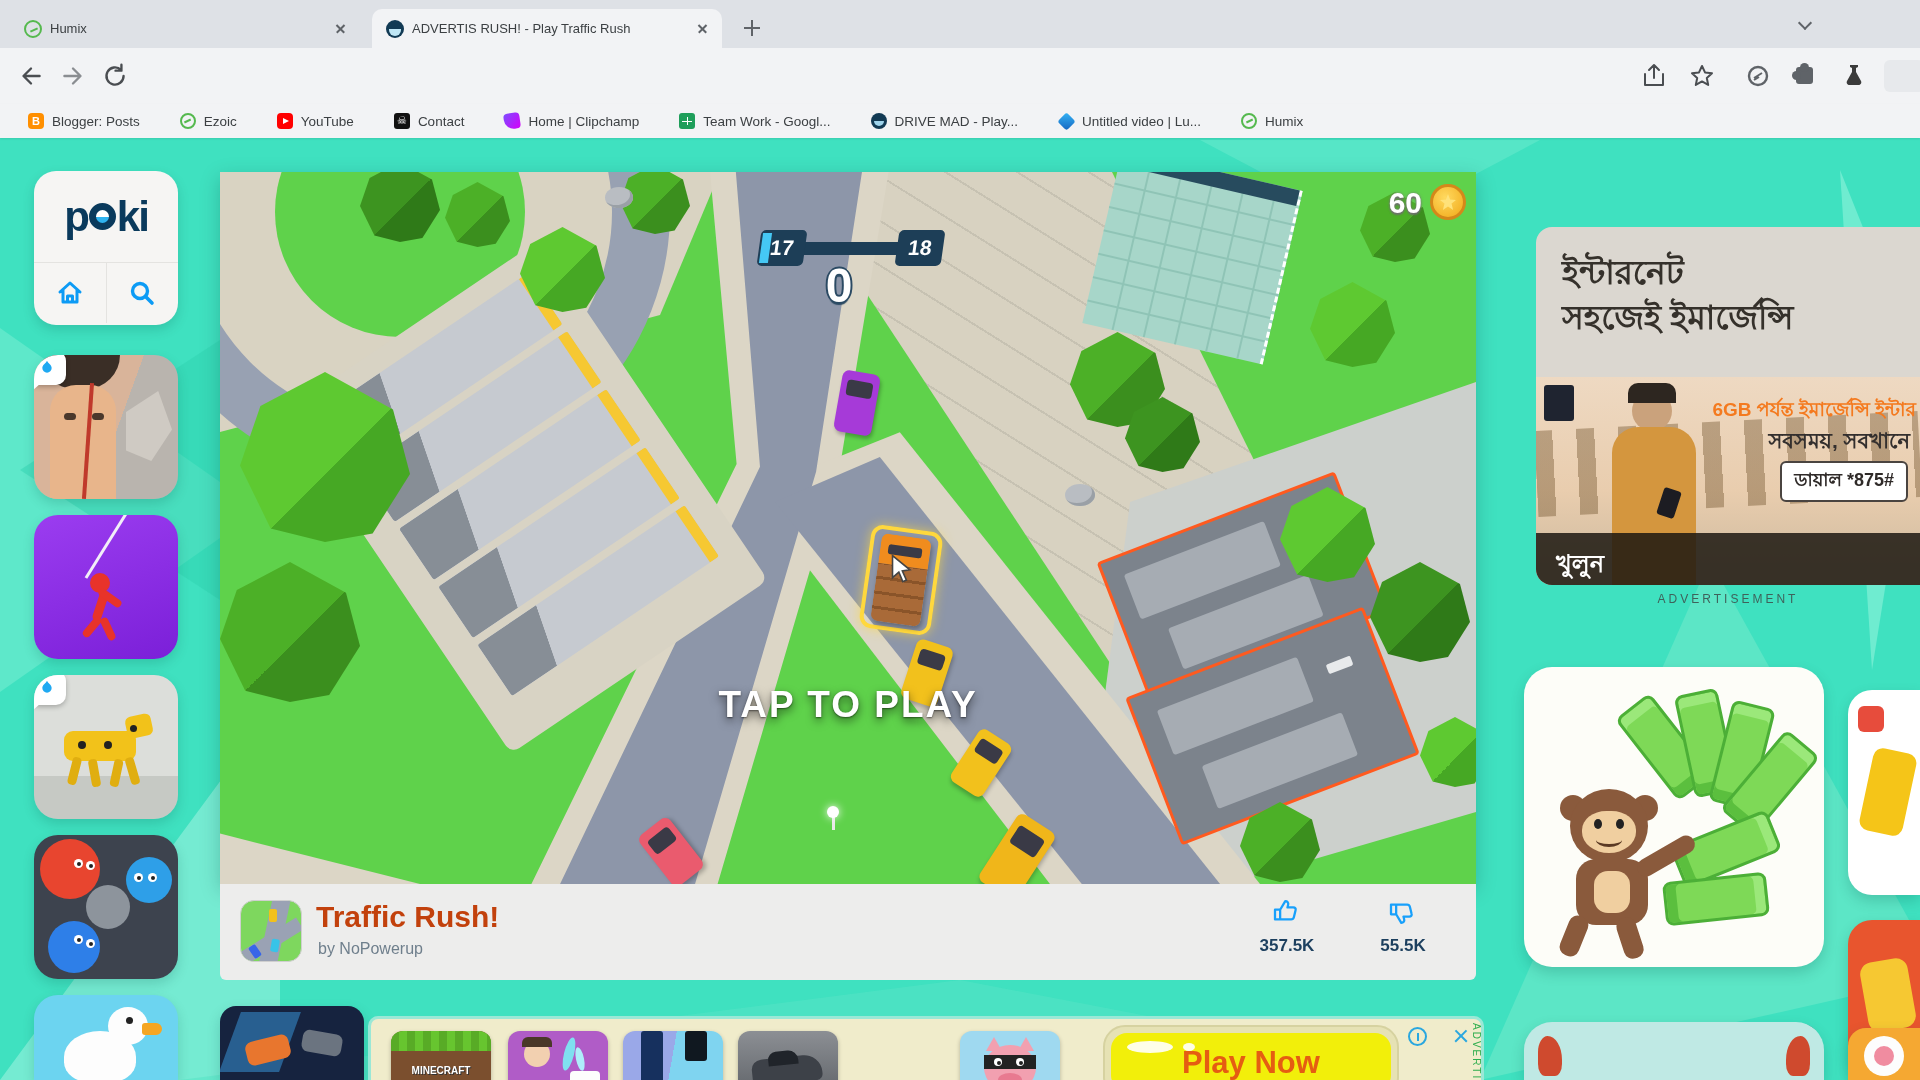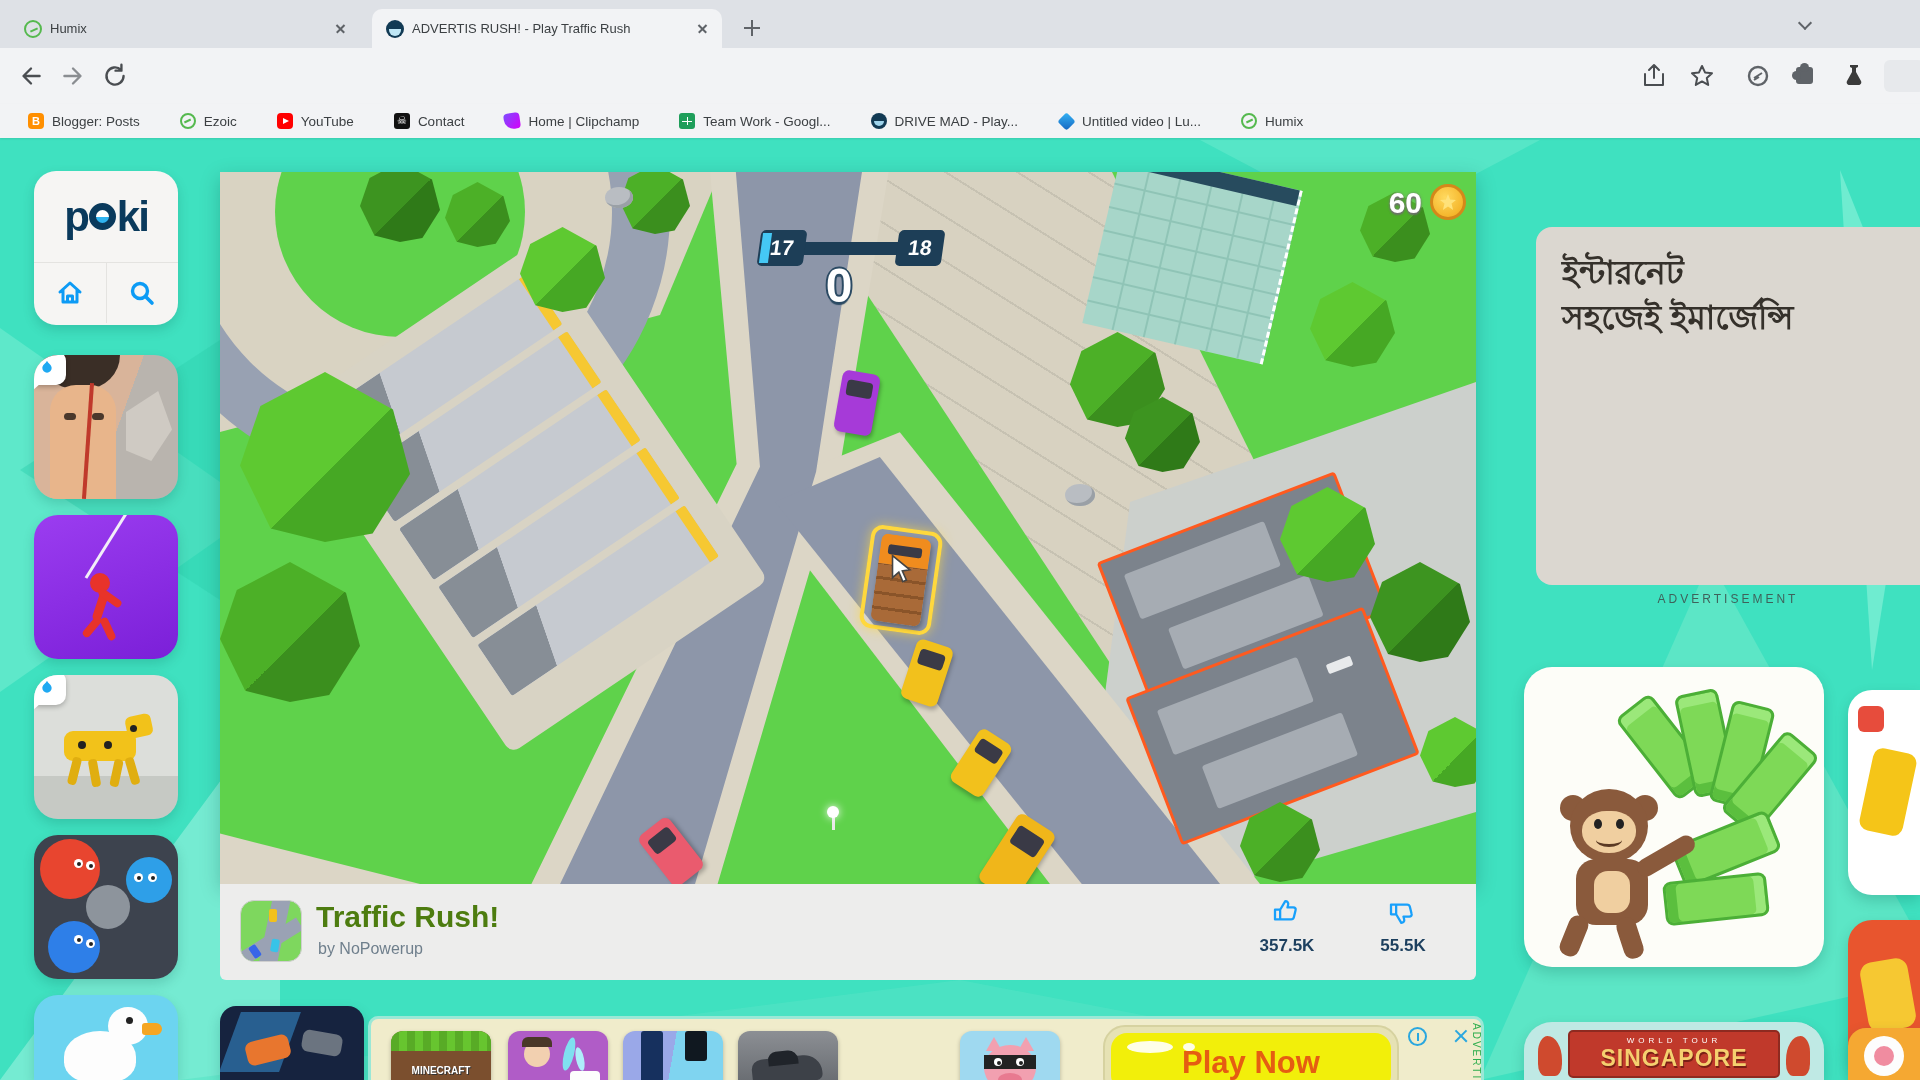--- a/index.html
+++ b/index.html
@@ -75,21 +75,21 @@
   .car { position:absolute; border-radius:7px; box-shadow:2px 3px 4px rgba(0,0,0,.25); }
   .car::after { content:''; position:absolute; left:15%; top:14%; width:70%; height:26%; background:#3a3a46; border-radius:4px; }
   .bldg-unit { height:62px; margin-bottom:8px; background:#c6cad0; border-radius:3px; position:relative; overflow:hidden; }
   .bldg-unit::before { content:''; position:absolute; left:0; top:0; width:42%; height:100%; background:linear-gradient(105deg,#878e96 58%,rgba(0,0,0,0) 58.5%); }
   .bldg-unit::after { content:''; position:absolute; right:0; top:0; width:11px; height:100%; background:#f6c832; }
   .hud-badge { position:absolute; top:0; width:46px; height:36px; background:#1d3e57; border-radius:5px; transform:skewX(-8deg); color:#fff; font-size:21px; font-weight:bold; display:flex; align-items:center; justify-content:center; }
   .score-zero { position:absolute; left:559px; top:86px; width:120px; text-align:center; font-size:48px; font-weight:bold; color:#fff; text-shadow:-2px 0 #2b4a63, 2px 0 #2b4a63, 0 -2px #2b4a63, 0 3px 1px #2b4a63; }
   .tap-play { position:absolute; left:378px; top:512px; width:500px; text-align:center; font-size:37px; font-weight:900; letter-spacing:2px; color:#fff; text-shadow:0 4px 10px rgba(0,0,0,.55), 0 1px 2px rgba(0,0,0,.5); }
 
   .info-bar { position:absolute; left:220px; top:884px; width:1256px; height:96px; background:#ededec; border-radius:0 0 6px 6px; }
-  .game-title { position:absolute; left:96px; top:16px; font-size:30px; font-weight:800; color:#4d7c0f; }
+  .game-title { position:absolute; left:96px; top:16px; font-size:30px; font-weight:800; color:#c2410c; }
   .game-byline { position:absolute; left:98px; top:56px; font-size:16px; color:#6f7f8c; }
   .vote { position:absolute; top:12px; width:70px; text-align:center; cursor:pointer; }
   .vote-count { font-size:17px; font-weight:bold; color:#1c3f5e; margin-top:4px; }
 
   
   .right-ad { position:absolute; left:1536px; top:227px; width:384px; height:358px; border-radius:16px 0 0 16px; overflow:hidden; background:#dbd7d0; cursor:pointer; }
   .ad-headline { padding:24px 20px 0 26px; font-size:33px; line-height:1.35; font-weight:bold; color:#35312b; }
   .ad-photo { position:absolute; left:0; top:150px; width:384px; height:208px; background:linear-gradient(#eed9c2 0%,#e9cdae 55%,#cbb89d 100%); overflow:hidden; }
   .ad-cta-bar { position:absolute; left:0; bottom:0; width:100%; height:52px; background:rgba(28,23,16,.85); }
   .ad-label { position:absolute; left:1536px; top:592px; width:384px; text-align:center; font-size:12px; letter-spacing:3px; color:#3f625b; }
@@ -378,20 +378,21 @@
     </div>
     <div class="hud-badge" style="right:0;">
         <span>18</span>
       </div>
   </div>
   <div class="score-zero">0</div>
   <div class="abs" style="left:1146px;top:14px;width:56px;text-align:right;font-size:30px;font-weight:bold;color:#fff;text-shadow:0 0 3px #7a7a7a,0 2px 2px #6b6b6b;">60</div>
   <div class="abs" style="left:1210px;top:12px;width:36px;height:36px;border-radius:50%;background:radial-gradient(circle at 40% 35%,#ffd95e,#f0a818);border:3px solid #d4881a;">
     <div class="abs" style="left:7px;top:7px;width:16px;height:16px;background:#ffe27a;clip-path:polygon(50% 0,63% 35%,100% 38%,72% 60%,82% 100%,50% 78%,18% 100%,28% 60%,0 38%,37% 35%);"></div>
   </div>
+  <div class="tap-play">TAP TO PLAY</div>
 </div>
 
 <div class="info-bar">
   <div class="abs" style="left:20px;top:16px;width:62px;height:62px;border-radius:14px;background:#7ed75e;overflow:hidden;border:1px solid #cfcfcf;">
     <div class="abs" style="left:24px;top:-6px;width:18px;height:80px;background:#9aa2b4;transform:rotate(12deg);"></div>
     <div class="abs" style="left:-6px;top:34px;width:70px;height:14px;background:#9aa2b4;transform:rotate(-32deg);"></div>
     <div class="abs" style="left:28px;top:8px;width:8px;height:13px;background:#f2c11c;border-radius:2px;"></div>
     <div class="abs" style="left:30px;top:38px;width:8px;height:13px;background:#38c3e8;border-radius:2px;transform:rotate(10deg);"></div>
     <div class="abs" style="left:10px;top:44px;width:8px;height:13px;background:#3866e8;border-radius:2px;transform:rotate(-35deg);"></div>
   </div>
@@ -408,20 +409,34 @@
         <path d="M8 12l4.5-7.5c1.8 0 3 1.3 2.5 3.2L14.4 10h5.1c1.7 0 2.4 1.1 2 2.4l-1.5 6.2c-.3 1.2-1.2 1.9-2.4 1.9H8z M3.5 12H8v8.5H3.5z" fill="none" stroke="#18a0fb" stroke-width="2" stroke-linejoin="round"></path>
       </svg>
     <div class="vote-count">55.5K</div>
   </div>
 </div>
 
 <div class="right-ad">
   <div class="ad-headline">
     <div>ইন্টারনেট</div>
     <div>সহজেই ইমার্জেন্সি</div>
+  </div>
+  <div class="ad-photo">
+    <div class="abs" style="left:0;top:44px;width:384px;height:86px;background:linear-gradient(#e3b960,#c99b42);transform:rotate(-3deg);background-image:repeating-linear-gradient(90deg,rgba(90,60,20,.35) 0 18px,transparent 18px 42px);"></div>
+    <div class="abs" style="left:8px;top:8px;width:30px;height:36px;background:#1f2430;border-radius:3px;"></div>
+    <div class="abs" style="left:96px;top:14px;width:40px;height:40px;background:#caa27c;border-radius:50%;"></div>
+    <div class="abs" style="left:92px;top:6px;width:48px;height:20px;background:#2d2620;border-radius:10px 10px 0 0;"></div>
+    <div class="abs" style="left:76px;top:50px;width:84px;height:158px;background:#d4963e;border-radius:26px 26px 0 0;"></div>
+    <div class="abs" style="left:124px;top:112px;width:18px;height:28px;background:#1c1c22;border-radius:3px;transform:rotate(18deg);"></div>
+    <div class="abs" style="right:4px;top:18px;font-size:19px;font-weight:bold;color:#f47a1f;white-space:nowrap;">6GB পর্যন্ত ইমার্জেন্সি ইন্টার</div>
+    <div class="abs" style="right:10px;top:48px;font-size:21px;font-weight:bold;color:#332f2e;">সবসময়, সবখানে</div>
+    <div class="abs" style="right:12px;top:84px;background:#fff;border:2px solid #4a4440;border-radius:6px;padding:3px 12px;font-size:18px;font-weight:bold;color:#2f2a28;">ডায়াল *875#</div>
+    <div class="ad-cta-bar">
+      <span style="position:absolute;left:20px;top:12px;font-size:24px;font-weight:bold;color:#fff;">খুলুন</span>
+    </div>
   </div>
 </div>
 <div class="ad-label">ADVERTISEMENT</div>
 
 <div class="big-tile" style="left:1524px;top:667px;width:300px;height:300px;background:#fdfdf8;">
   <div class="money" style="left:118px;top:28px;transform:rotate(-38deg);"></div>
   <div class="money" style="left:160px;top:24px;transform:rotate(-12deg);"></div>
   <div class="money" style="left:196px;top:36px;transform:rotate(14deg);"></div>
   <div class="money" style="left:224px;top:64px;transform:rotate(40deg);"></div>
   <div class="money" style="left:180px;top:130px;transform:rotate(68deg);"></div>
@@ -437,24 +452,20 @@
   <div class="abs" style="left:52px;top:192px;width:72px;height:66px;background:#8a5a3c;border-radius:20px;">
     <div class="abs" style="left:18px;top:12px;width:36px;height:42px;background:#f0cfa0;border-radius:14px;"></div>
   </div>
   <div class="abs" style="left:110px;top:180px;width:64px;height:18px;background:#8a5a3c;border-radius:9px;transform:rotate(-30deg);"></div>
   <div class="abs" style="left:40px;top:248px;width:20px;height:42px;background:#8a5a3c;border-radius:9px;transform:rotate(22deg);"></div>
   <div class="abs" style="left:96px;top:250px;width:20px;height:42px;background:#8a5a3c;border-radius:9px;transform:rotate(-18deg);"></div>
 </div>
 
 <div class="big-tile" style="left:1524px;top:1022px;width:300px;height:58px;border-radius:28px 28px 0 0;background:#bfe9e4;">
   <div class="abs" style="left:60px;top:-40px;width:280px;height:140px;border:12px solid transparent;border-top:12px solid #1f7a68;border-radius:50%;transform:rotate(14deg);"></div>
-  <div class="abs" style="left:44px;top:8px;width:212px;height:48px;background:#c0392b;border:2px solid #8e2a20;border-radius:5px;text-align:center;">
-    <div style="font-size:8px;letter-spacing:4px;color:#fff;margin-top:4px;">WORLD TOUR</div>
-    <div style="font-size:23px;font-weight:800;color:#f5d06f;text-shadow:1px 2px 0 #7a1f16;letter-spacing:1px;">SINGAPORE</div>
-  </div>
   <div class="abs" style="left:14px;top:14px;width:24px;height:40px;background:#cf4a2e;border-radius:40% 60% 30% 30%;"></div>
   <div class="abs" style="left:262px;top:14px;width:24px;height:40px;background:#cf4a2e;border-radius:60% 40% 30% 30%;"></div>
 </div>
 
 <div class="big-tile" style="left:1848px;top:690px;width:72px;height:205px;border-radius:24px 0 0 24px;background:#fff;">
   <div class="abs" style="left:18px;top:60px;width:44px;height:84px;background:#f5c518;border-radius:10px;transform:rotate(12deg);"></div>
   <div class="abs" style="left:10px;top:16px;width:26px;height:26px;background:#e74c3c;border-radius:6px;"></div>
 </div>
 <div class="big-tile" style="left:1848px;top:920px;width:72px;height:155px;border-radius:24px 0 0 24px;background:#e8552e;">
   <div class="abs" style="left:16px;top:40px;width:48px;height:70px;background:#f6c832;border-radius:12px;transform:rotate(-10deg);"></div>

